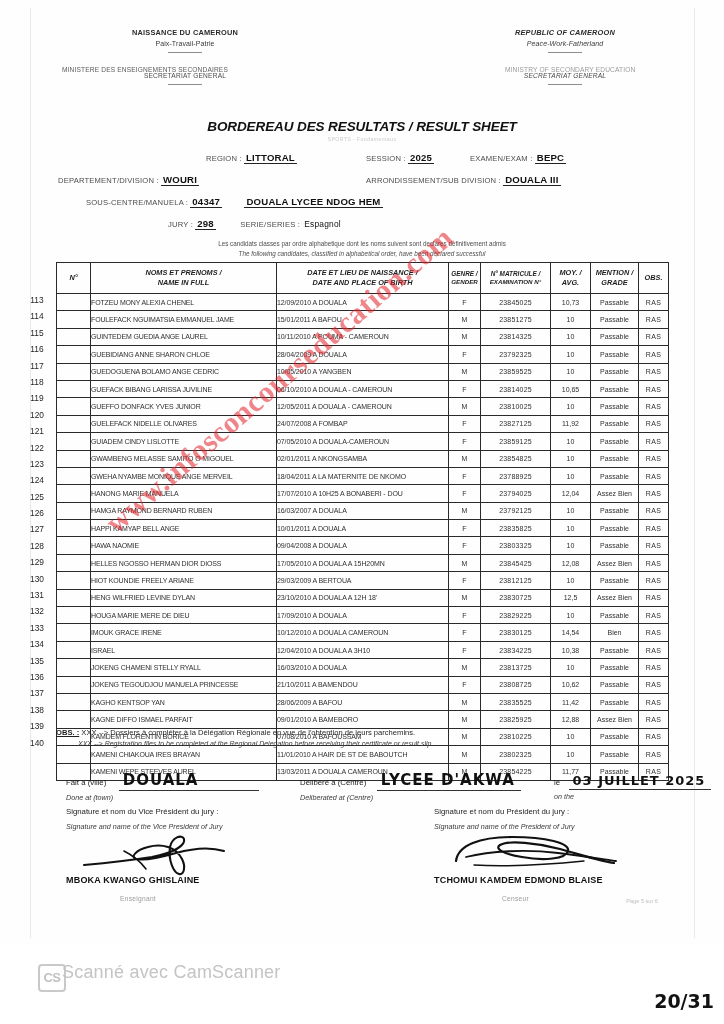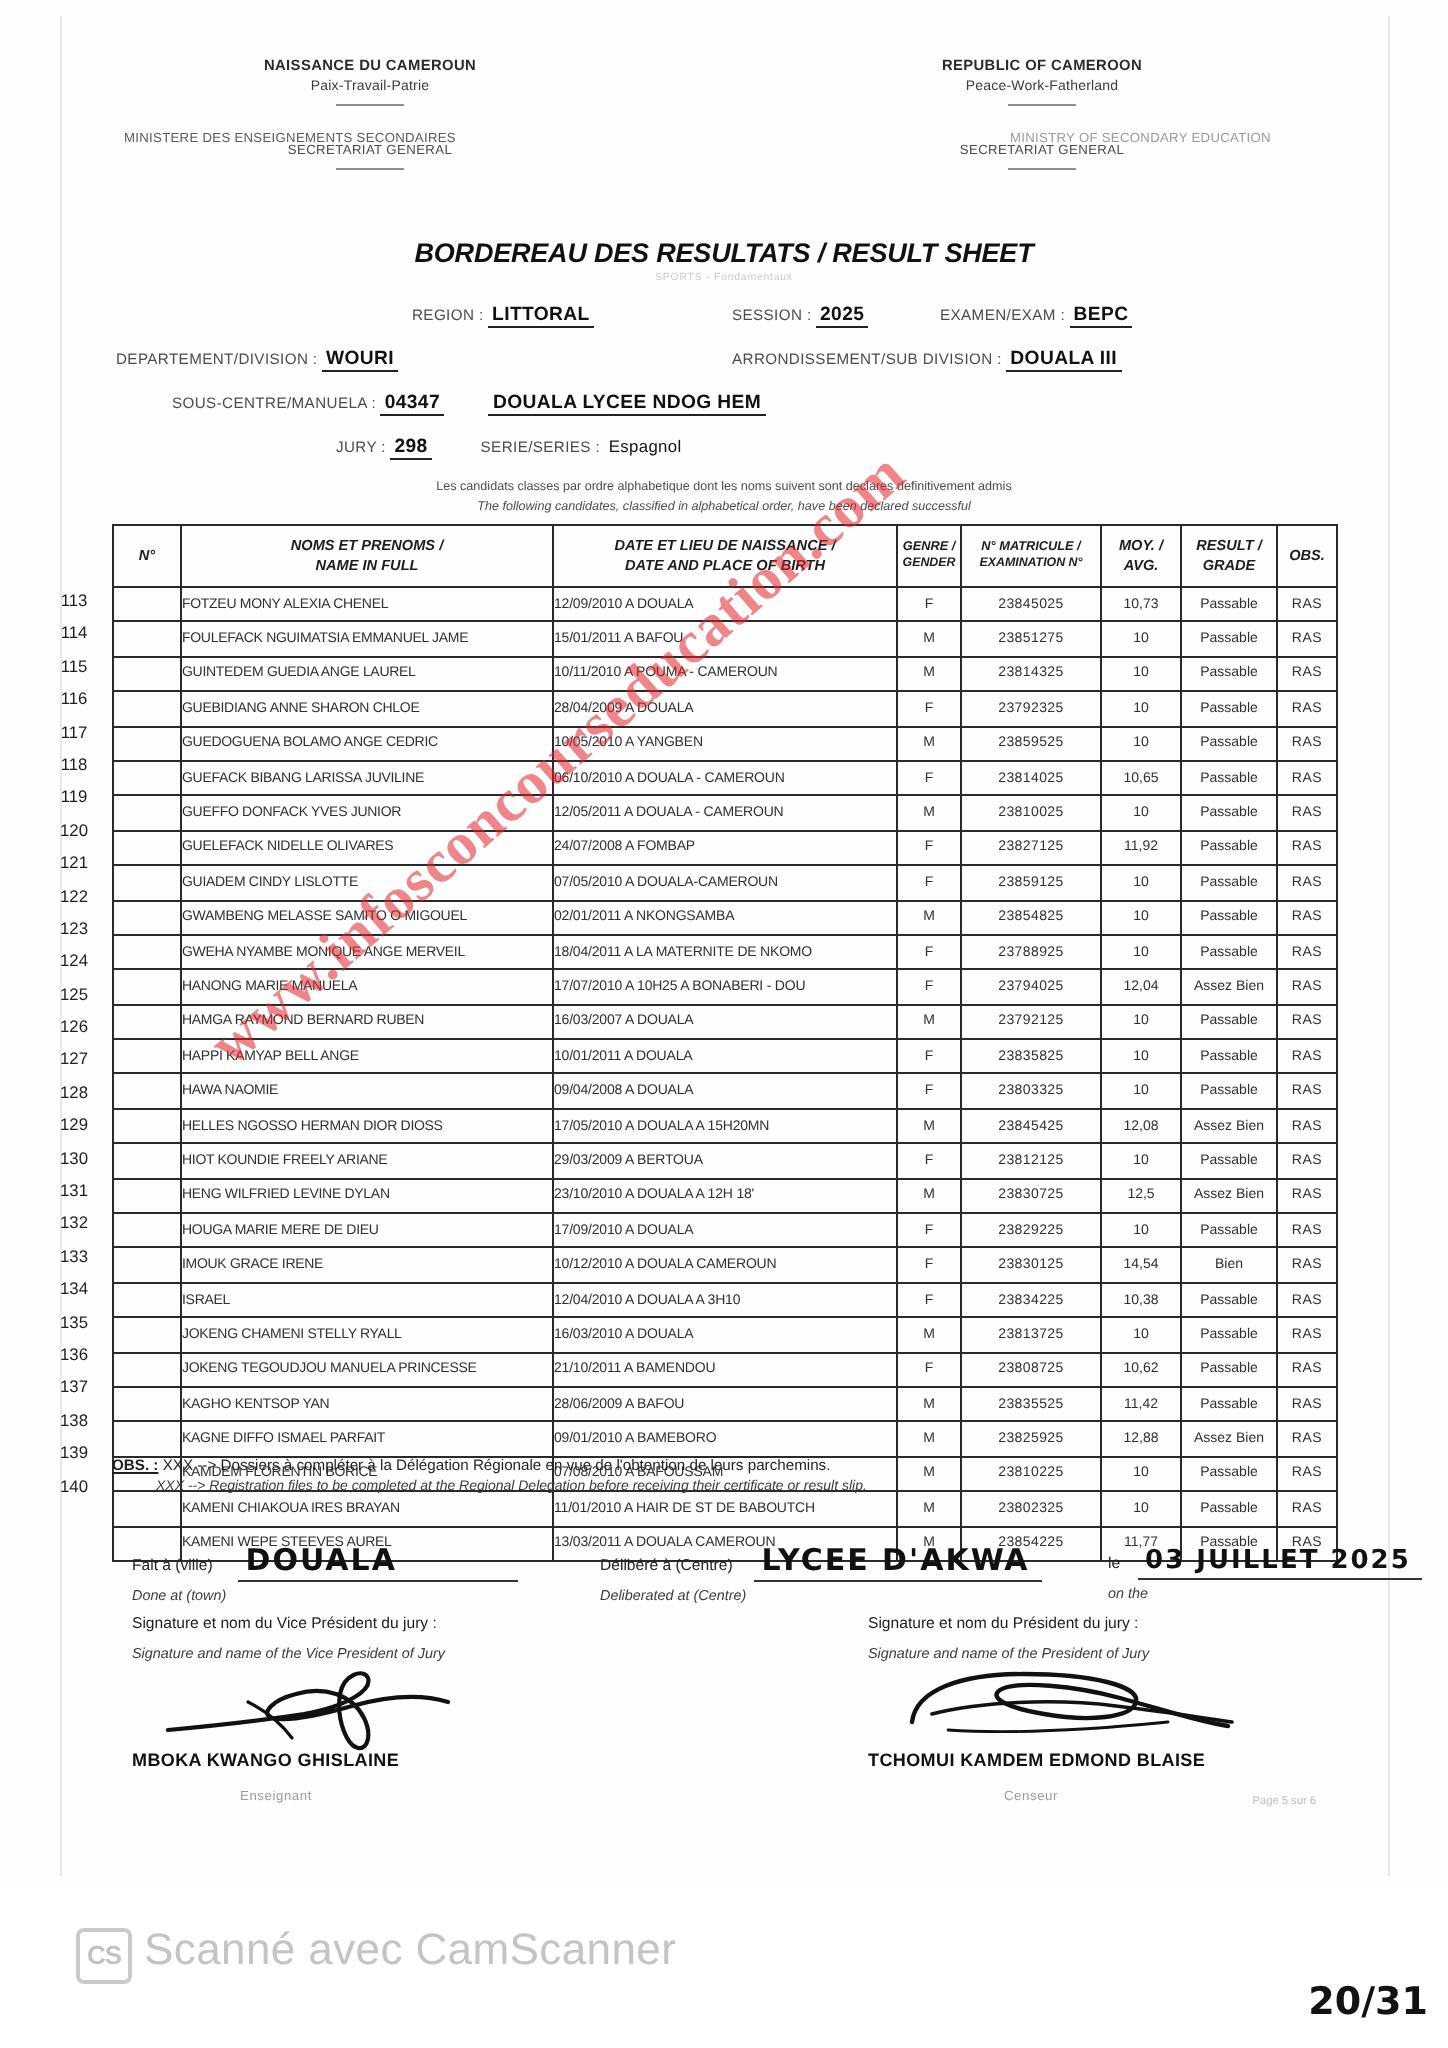--- a/index.html
+++ b/index.html
@@ -18,21 +18,21 @@
     background:#fefefe;
     overflow:hidden;
   }
   .paper-edge-l{position:absolute;left:30px;top:8px;width:1px;height:930px;background:#e8e8e8;}
   .paper-edge-r{position:absolute;left:694px;top:8px;width:1px;height:930px;background:#e8e8e8;}
 
   
   .letterhead{position:absolute;top:28px;left:0;width:724px;}
   .lh-col{position:absolute;text-align:center;}
   .lh-left{left:60px;width:250px;}
-  .lh-right{left:396px;width:250px;}
+  .lh-right{left:440px;width:250px;font-style:italic;}
   .lh-l1{font-size:7.4px;font-weight:bold;letter-spacing:.2px;color:#2b2b2b;}
   .lh-l2{font-size:7px;color:#3a3a3a;margin-top:3px;letter-spacing:.1px;}
   .lh-rule{width:34px;height:1px;background:#8d8d8d;margin:5px auto 5px auto;}
   .lh-l4{font-size:6.6px;color:#4a4a4a;letter-spacing:.2px;margin-top:2px;}
 
   .ministry-wide{position:absolute;top:66px;font-size:6.6px;color:#5a5a5a;letter-spacing:.15px;white-space:nowrap;}
   .ministry-left{left:62px;}
   .ministry-right{left:505px;color:#9a9a9a;}
 
   
@@ -132,21 +132,21 @@
   .pagenote{position:absolute;right:66px;top:898px;font-size:5.6px;color:#bdbdbd;}
 
   svg.scribble{display:block;}
 
   
   .csfooter{position:absolute;left:0;top:950px;width:724px;height:74px;background:#ffffff;}
   .cs-badge{
     position:absolute;left:38px;top:14px;width:24px;height:24px;border:2px solid #c9c9c9;border-radius:4px;
     color:#c2c2c2;font-size:13px;font-weight:bold;text-align:center;line-height:24px;letter-spacing:-.5px;
   }
-  .cs-text{position:absolute;left:72px;top:12px;font-size:22px;color:#c4c4c4;letter-spacing:.2px;text-align:right;}
+  .cs-text{position:absolute;left:62px;top:12px;font-size:18px;color:#c4c4c4;letter-spacing:.2px;text-align:right;}
   .cs-mini{position:absolute;right:24px;top:8px;width:96px;height:40px;border:1px dashed #cfcfcf;}
   .cs-mini .m1{position:absolute;left:0;top:4px;width:96px;text-align:center;font-size:7.6px;color:#7d7d7d;}
   .cs-mini .m2{position:absolute;left:8px;top:18px;font-size:9.6px;color:#3b3b3b;font-weight:bold;}
   .cs-mini .mbox{position:absolute;left:-2px;top:18px;width:12px;height:12px;background:#19b7a6;border-radius:2px;
                  color:#fff;font-size:7px;font-weight:bold;text-align:center;line-height:12px;}
   .pageno{position:absolute;right:10px;top:40px;font-size:19px;font-weight:bold;color:#121212;font-family:"DejaVu Sans", sans-serif;}
 </style>
 </head>
 <body>
 
@@ -282,21 +282,21 @@
           </th>
           <th>
             <div style="font-size:6.4px">N° MATRICULE /</div>
             <div style="font-size:6.2px">EXAMINATION N°</div>
           </th>
           <th>
             <div>MOY. /</div>
             <div>AVG.</div>
           </th>
           <th>
-            <div>RESULT /</div>
+            <div>MENTION /</div>
             <div>GRADE</div>
           </th>
           <th class="obs-h"><span>OBS.</span></th>
         </tr>
       </thead>
       <tbody id="results-body">
           <tr>
             <td class="num"></td>
             <td class="name">FOTZEU MONY ALEXIA CHENEL</td>
             <td class="birth">12/09/2010 A DOUALA</td>

